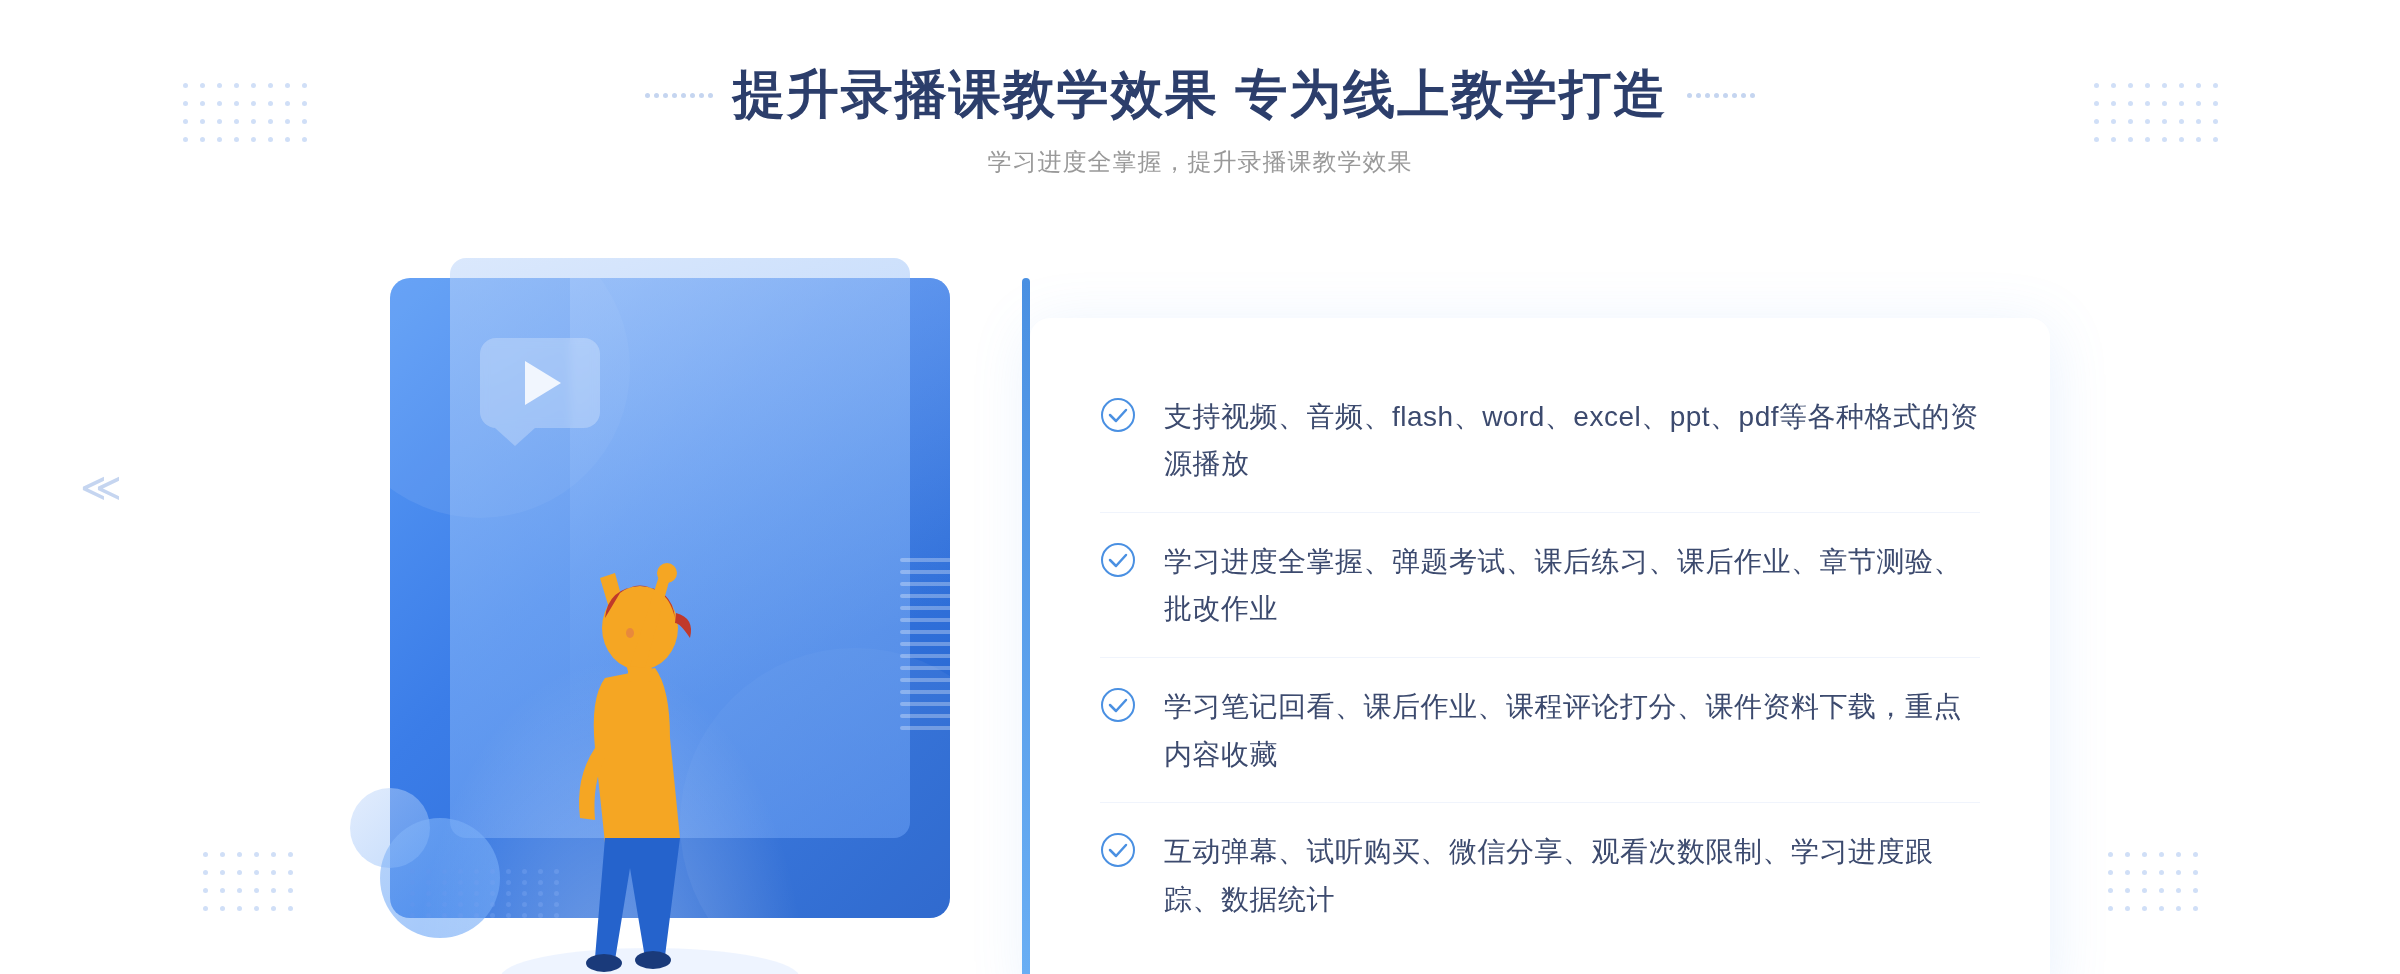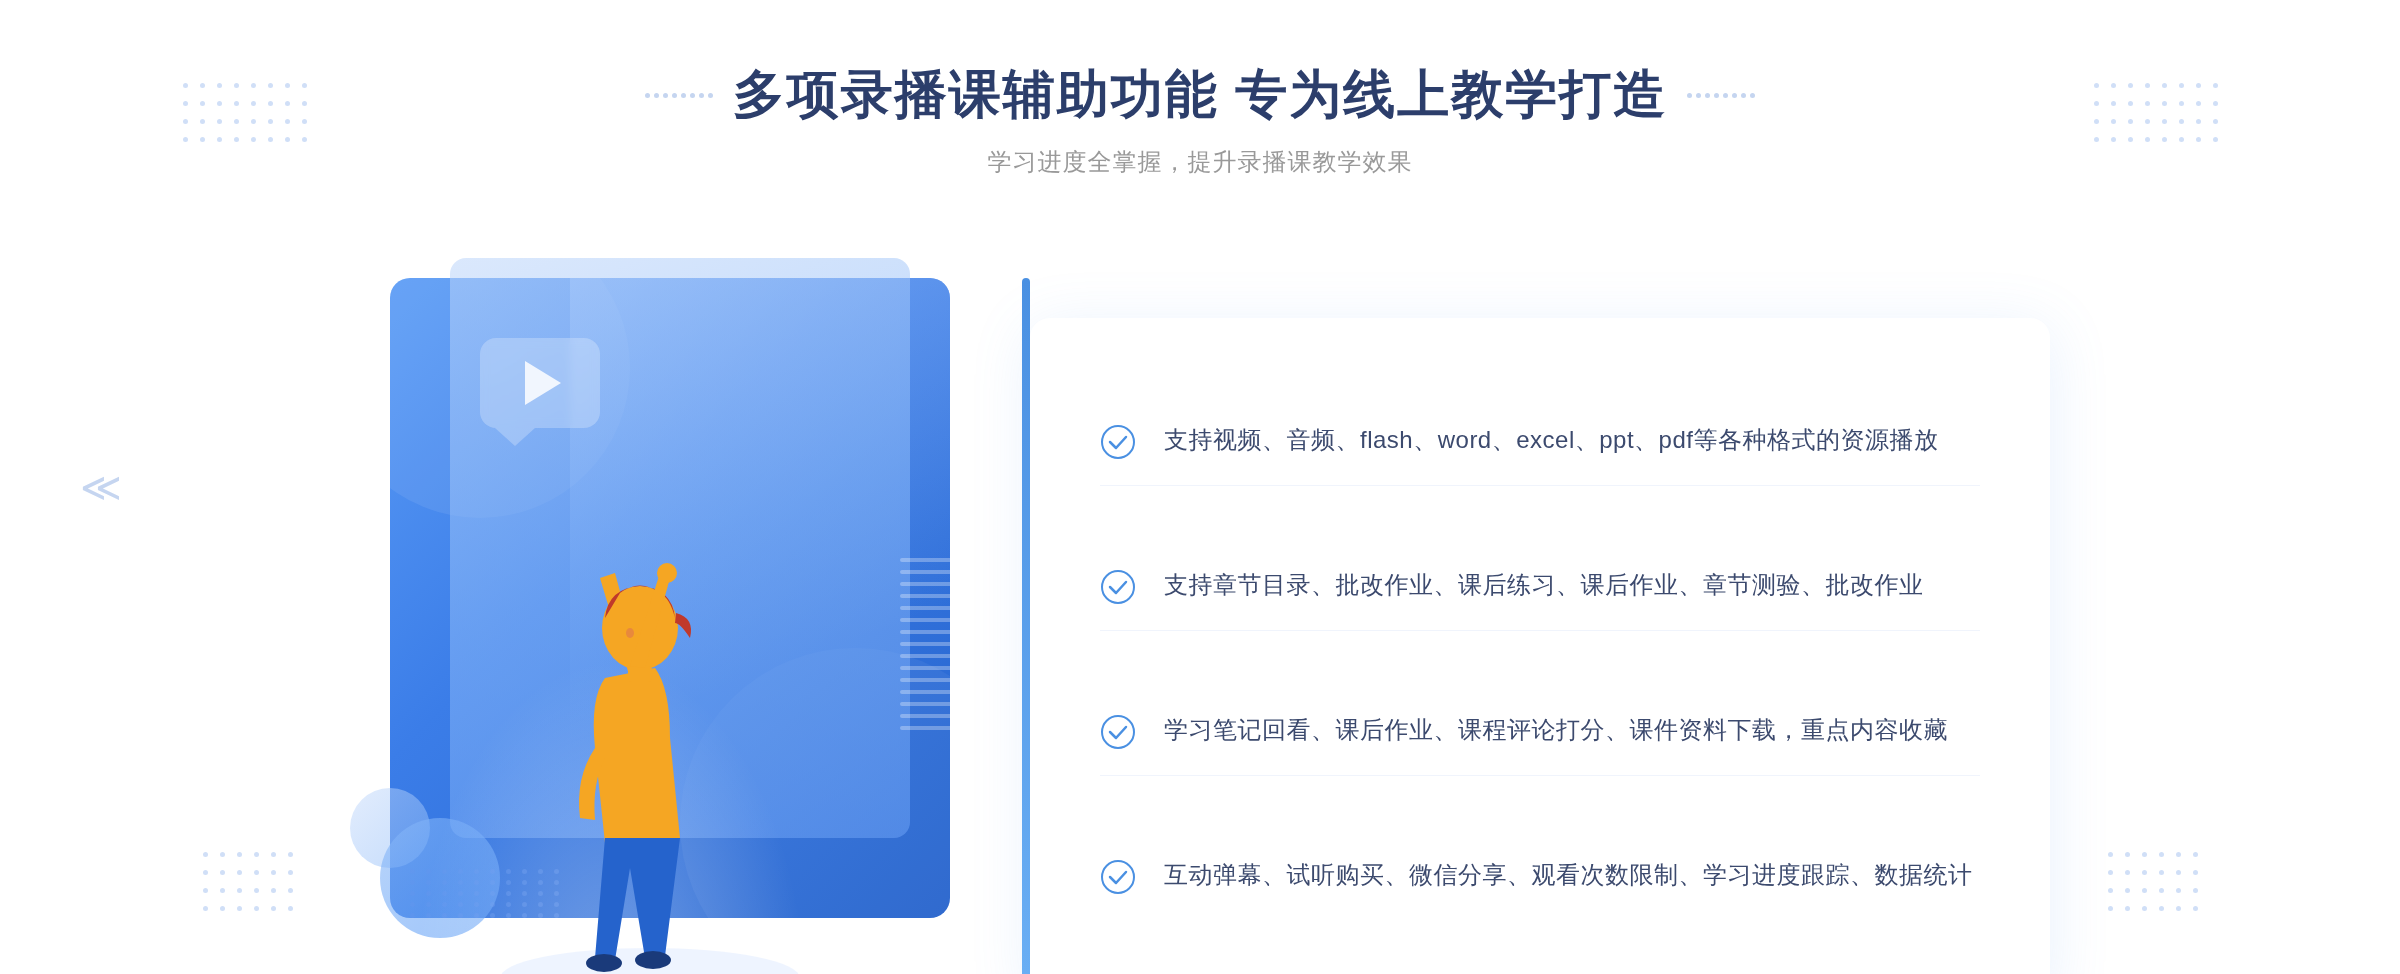--- a/index.html
+++ b/index.html
@@ -282,21 +282,21 @@
       flex-shrink: 0;
       margin-top: 4px;
     }
 
     .check-icon svg {
       width: 36px;
       height: 36px;
     }
 
     .feature-text {
-      font-size: 24px;
+      font-size: 28px;
       color: #3c4a6e;
       line-height: 1.7;
       letter-spacing: 0.5px;
     }
 
     
     .left-accent {
       position: absolute;
       left: -8px;
       top: 0;
@@ -449,21 +449,21 @@
       <div class="title-decoration">
         <span></span>
           <span></span>
           <span></span>
           <span></span>
         <span></span>
           <span></span>
           <span></span>
           <span></span>
       </div>
-      <h1 class="main-title">多项录播课辅助功能 专为线上教学打造</h1>
+      <h1 class="main-title">提升录播课教学效果 专为线上教学打造</h1>
       <div class="title-decoration">
         <span></span>
           <span></span>
           <span></span>
           <span></span>
         <span></span>
           <span></span>
           <span></span>
           <span></span>
       </div>
@@ -612,21 +612,21 @@
           <div class="feature-text">支持视频、音频、flash、word、excel、ppt、pdf等各种格式的资源播放</div>
         </div>
 
         <div class="feature-item">
           <div class="check-icon">
             <svg viewBox="0 0 36 36" fill="none" xmlns="http://www.w3.org/2000/svg">
               <circle cx="18" cy="18" r="16" stroke="#4a90e2" stroke-width="2" fill="none"></circle>
               <path d="M10 18 L16 24 L26 13" stroke="#4a90e2" stroke-width="2.5" stroke-linecap="round" stroke-linejoin="round" fill="none"></path>
             </svg>
           </div>
-          <div class="feature-text">支持章节目录、批改作业、课后练习、课后作业、章节测验、批改作业</div>
+          <div class="feature-text">学习进度全掌握、弹题考试、课后练习、课后作业、章节测验、批改作业</div>
         </div>
 
         <div class="feature-item">
           <div class="check-icon">
             <svg viewBox="0 0 36 36" fill="none" xmlns="http://www.w3.org/2000/svg">
               <circle cx="18" cy="18" r="16" stroke="#4a90e2" stroke-width="2" fill="none"></circle>
               <path d="M10 18 L16 24 L26 13" stroke="#4a90e2" stroke-width="2.5" stroke-linecap="round" stroke-linejoin="round" fill="none"></path>
             </svg>
           </div>
           <div class="feature-text">学习笔记回看、课后作业、课程评论打分、课件资料下载，重点内容收藏</div>

